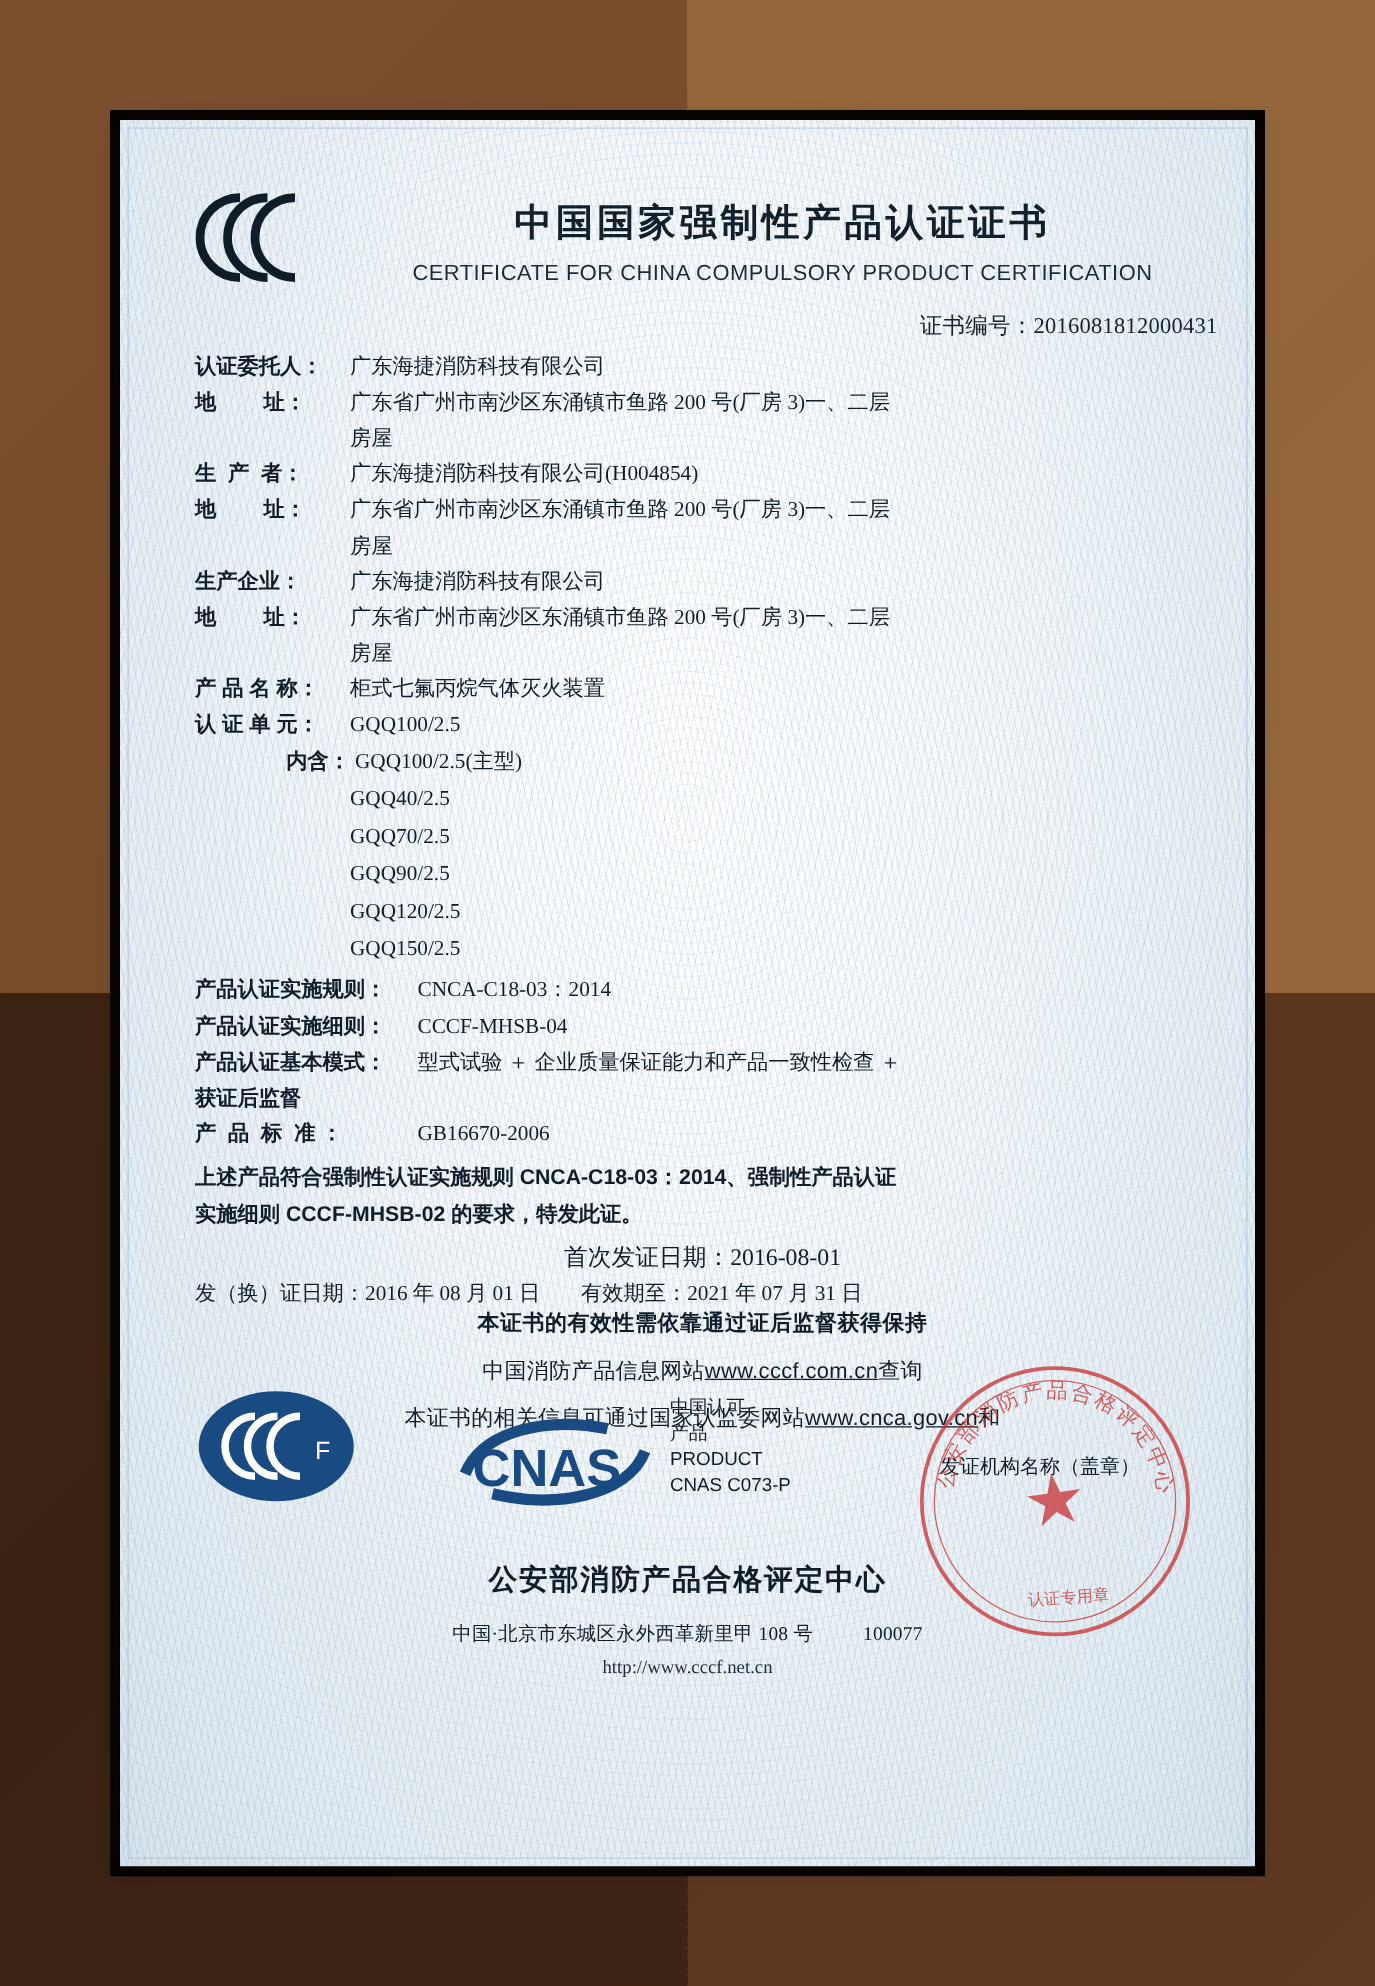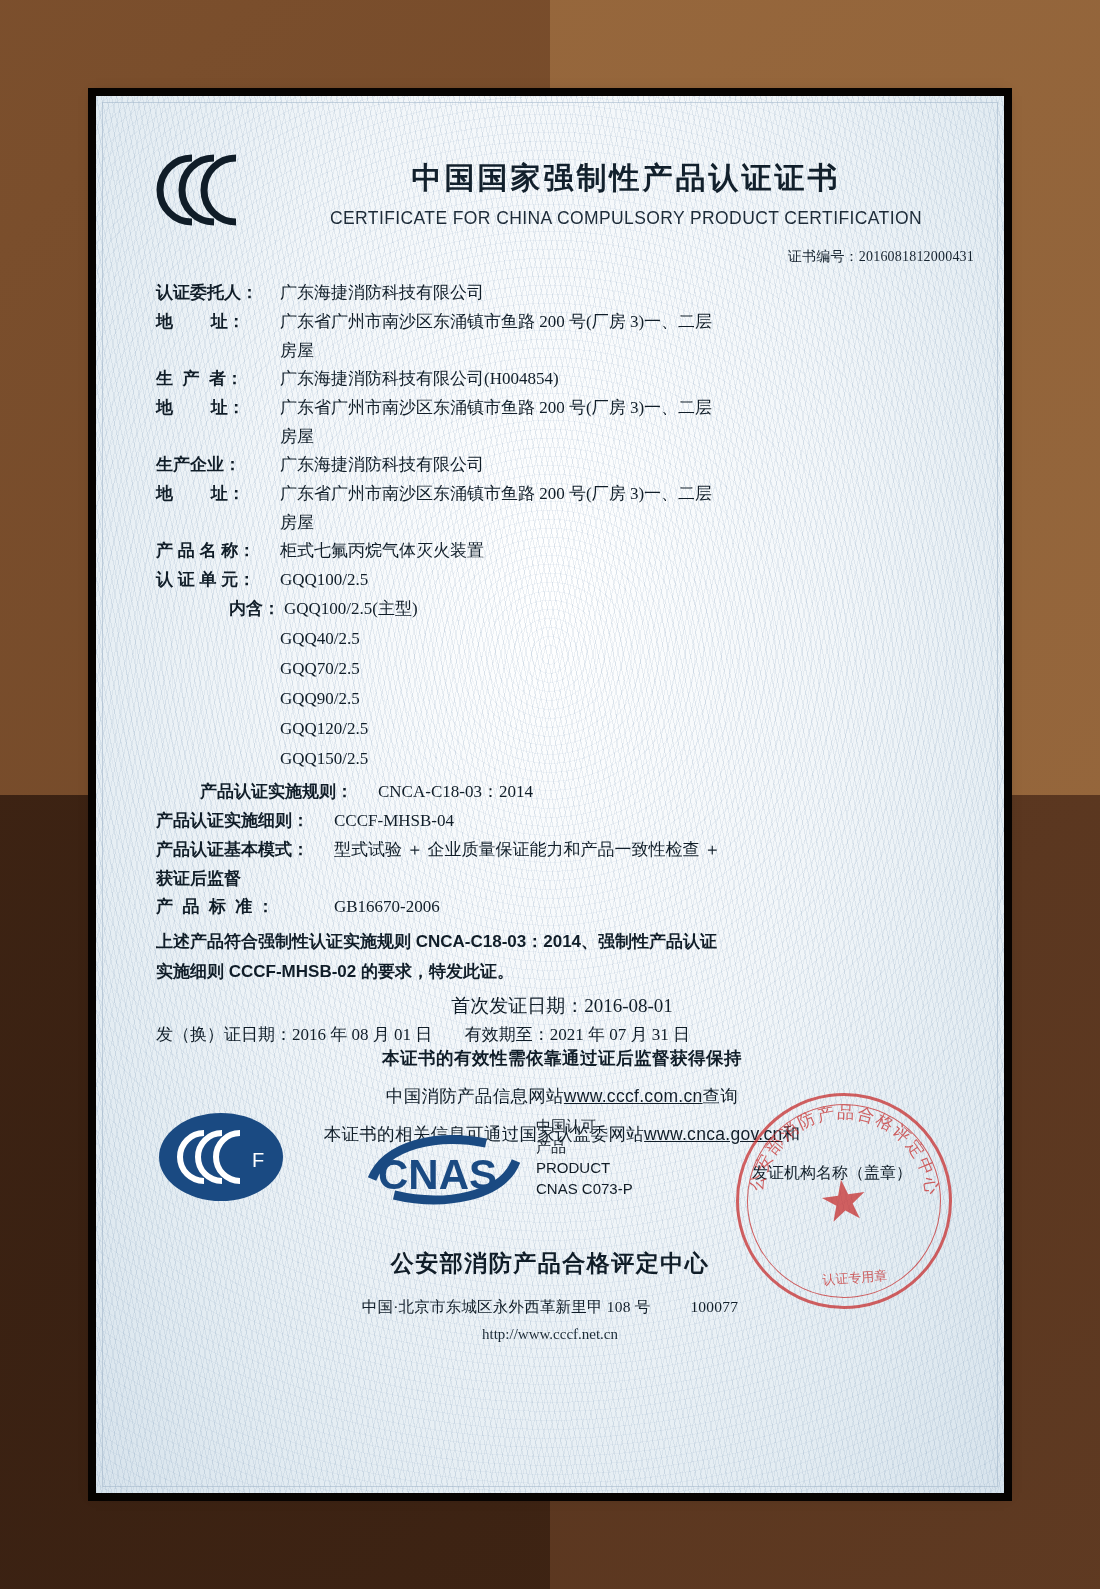--- a/index.html
+++ b/index.html
@@ -65,21 +65,21 @@
     font-weight:bold;font-size:30px;letter-spacing:3px;color:#12202c;
   }
   .title-en{
     position:absolute;left:150px;top:112px;width:760px;
     text-align:center;
     font-family:"Liberation Sans", sans-serif;
     font-size:17.5px;letter-spacing:.4px;color:#1d2b38;
   }
   .cert-no{
     position:absolute;right:30px;top:152px;
-    font-size:14px;color:#15222e;letter-spacing:.2px;
+    font-size:18px;color:#15222e;letter-spacing:.2px;
   }
 
   
   .rows{position:absolute;left:60px;top:183px;width:812px;color:#101d28;}
   .row{display:flex;align-items:flex-start;margin-bottom:1px;line-height:28px;}
   .lbl{
     width:124px;flex:0 0 124px;font-weight:bold;font-size:17px;
     font-family:"Liberation Sans", sans-serif;
     letter-spacing:0px;white-space:pre;
   }
@@ -226,21 +226,21 @@
       </div>
       <div class="unit-list">
         <div>GQQ40/2.5</div>
         <div>GQQ70/2.5</div>
         <div>GQQ90/2.5</div>
         <div>GQQ120/2.5</div>
         <div>GQQ150/2.5</div>
       </div>
 
       <div class="row" style="margin-top:4px;">
-        <div class="lbl" style="width:178px;flex:0 0 178px;margin-left:44px;">产品认证实施规则：</div>
+        <div class="lbl" style="width:178px;flex:0 0 178px;">产品认证实施规则：</div>
         <div class="val">CNCA-C18-03：2014</div>
       </div>
 
       <div class="row">
         <div class="lbl" style="width:178px;flex:0 0 178px;">产品认证实施细则：</div>
         <div class="val">CCCF-MHSB-04</div>
       </div>
 
       <div class="row">
         <div class="lbl" style="width:178px;flex:0 0 178px;">产品认证基本模式：</div>

